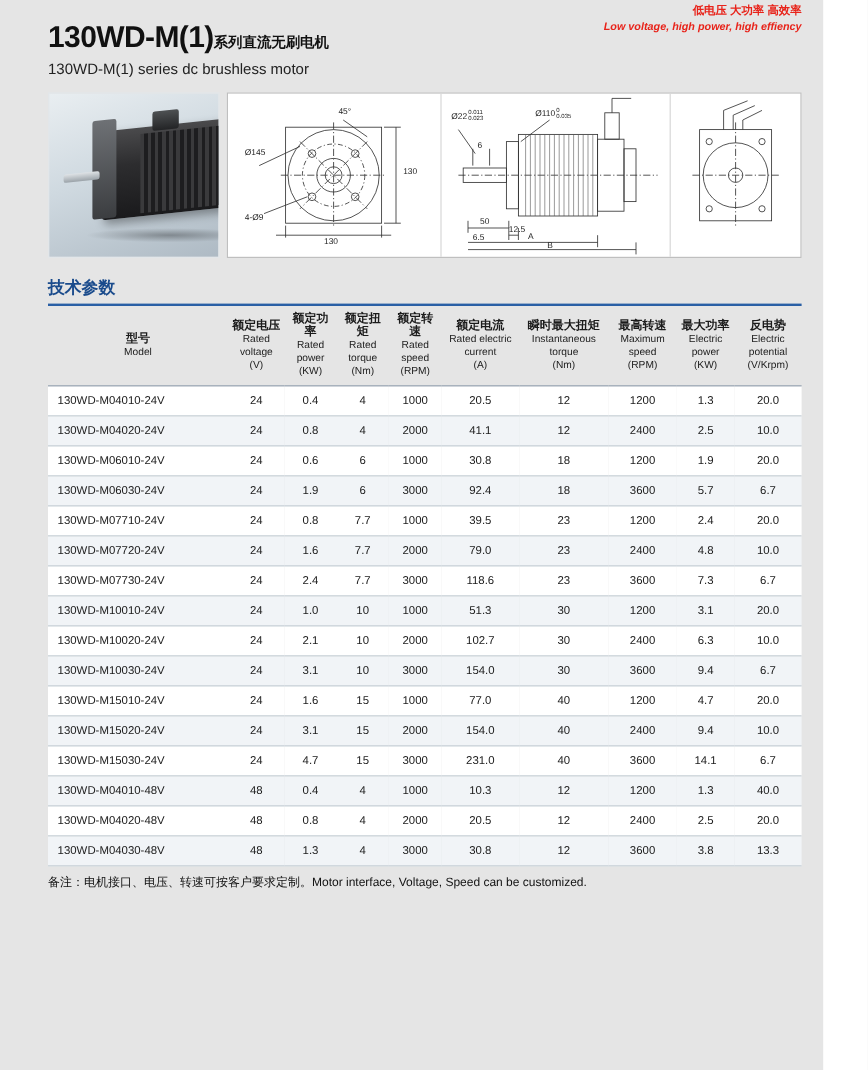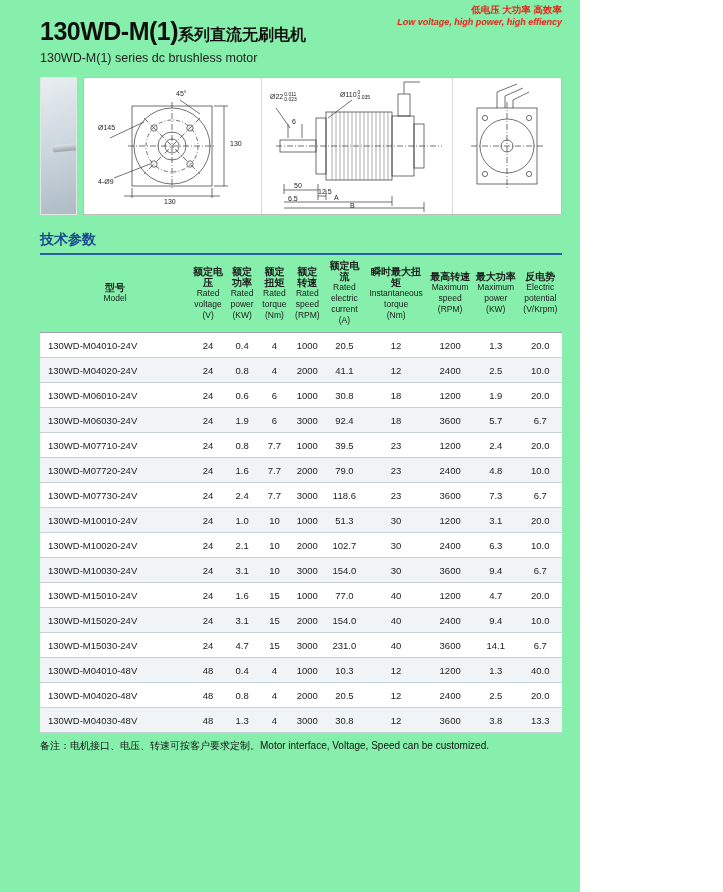--- a/index.html
+++ b/index.html
@@ -4,22 +4,22 @@
 <style>
   * { box-sizing: border-box; }
   html, body {
     margin: 0; padding: 0;
     width: 723px; height: 892px;
     background: #ffffff;
     font-family: "Liberation Sans", sans-serif;
   }
   .page {
     position: relative;
-    width: 580px; height: 892px;
-    background: #86efac;
+    width: 686px; height: 892px;
+    background: #e5e5e5;
     padding: 0;
     overflow: hidden;
   }
   
   .tagline {
     position: absolute;
     top: 4px; right: 18px;
     text-align: right;
     color: #e8231a;
     font-size: 9.5px;
@@ -38,21 +38,21 @@
     color: #111;
     letter-spacing: 0px;
     line-height: 26px;
     white-space: nowrap;
   }
   .title-cn .model {
     font-size: 25px;
     letter-spacing: -0.5px;
   }
   .title-cn .series {
-    font-size: 16px;
+    font-size: 12px;
     font-weight: bold;
   }
   .title-en {
     font-size: 12.5px;
     color: #222;
     margin-top: 3px;
     letter-spacing: 0px;
   }
 
   
@@ -397,21 +397,21 @@
             <span class="en">Instantaneous torque</span>
             <span class="un">(Nm)</span>
           </th>
           <th>
             <span class="cn">最高转速</span>
             <span class="en">Maximum speed</span>
             <span class="un">(RPM)</span>
           </th>
           <th>
             <span class="cn">最大功率</span>
-            <span class="en">Maximum power</span>
+            <span class="en">Electric power</span>
             <span class="un">(KW)</span>
           </th>
           <th>
             <span class="cn">反电势</span>
             <span class="en">Electric potential</span>
             <span class="un">(V/Krpm)</span>
           </th>
         </tr>
       </thead>
       <tbody id="spec-body">

